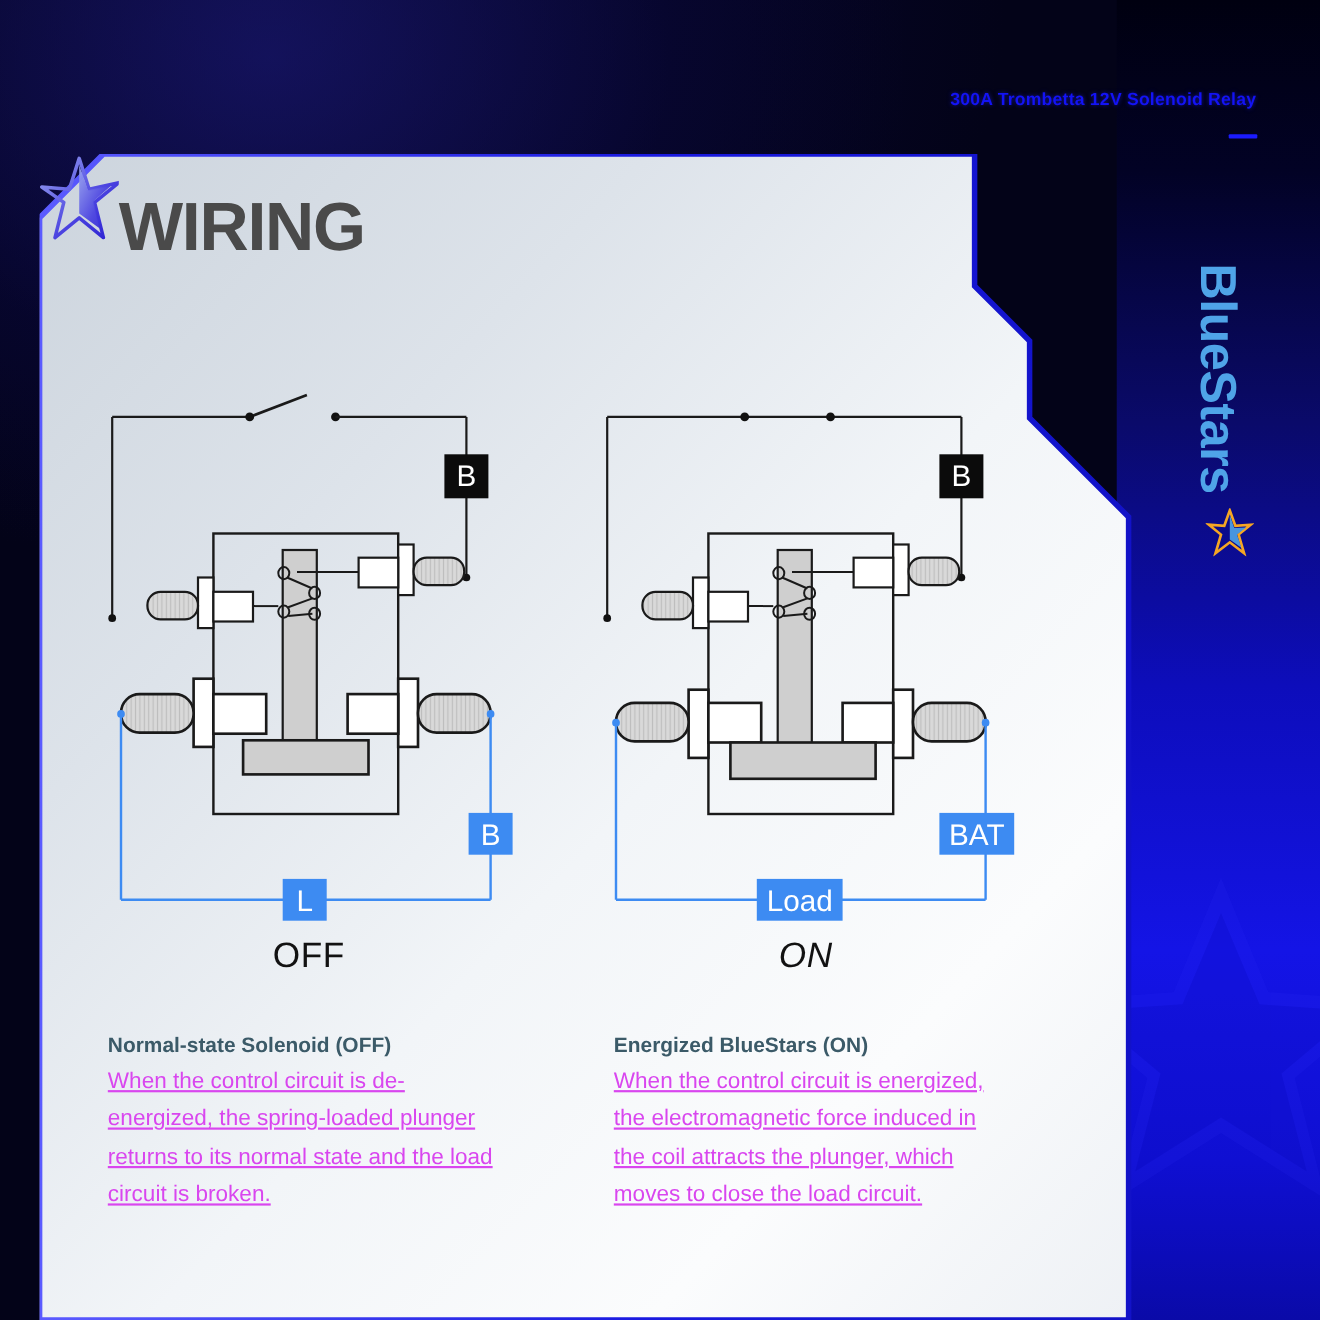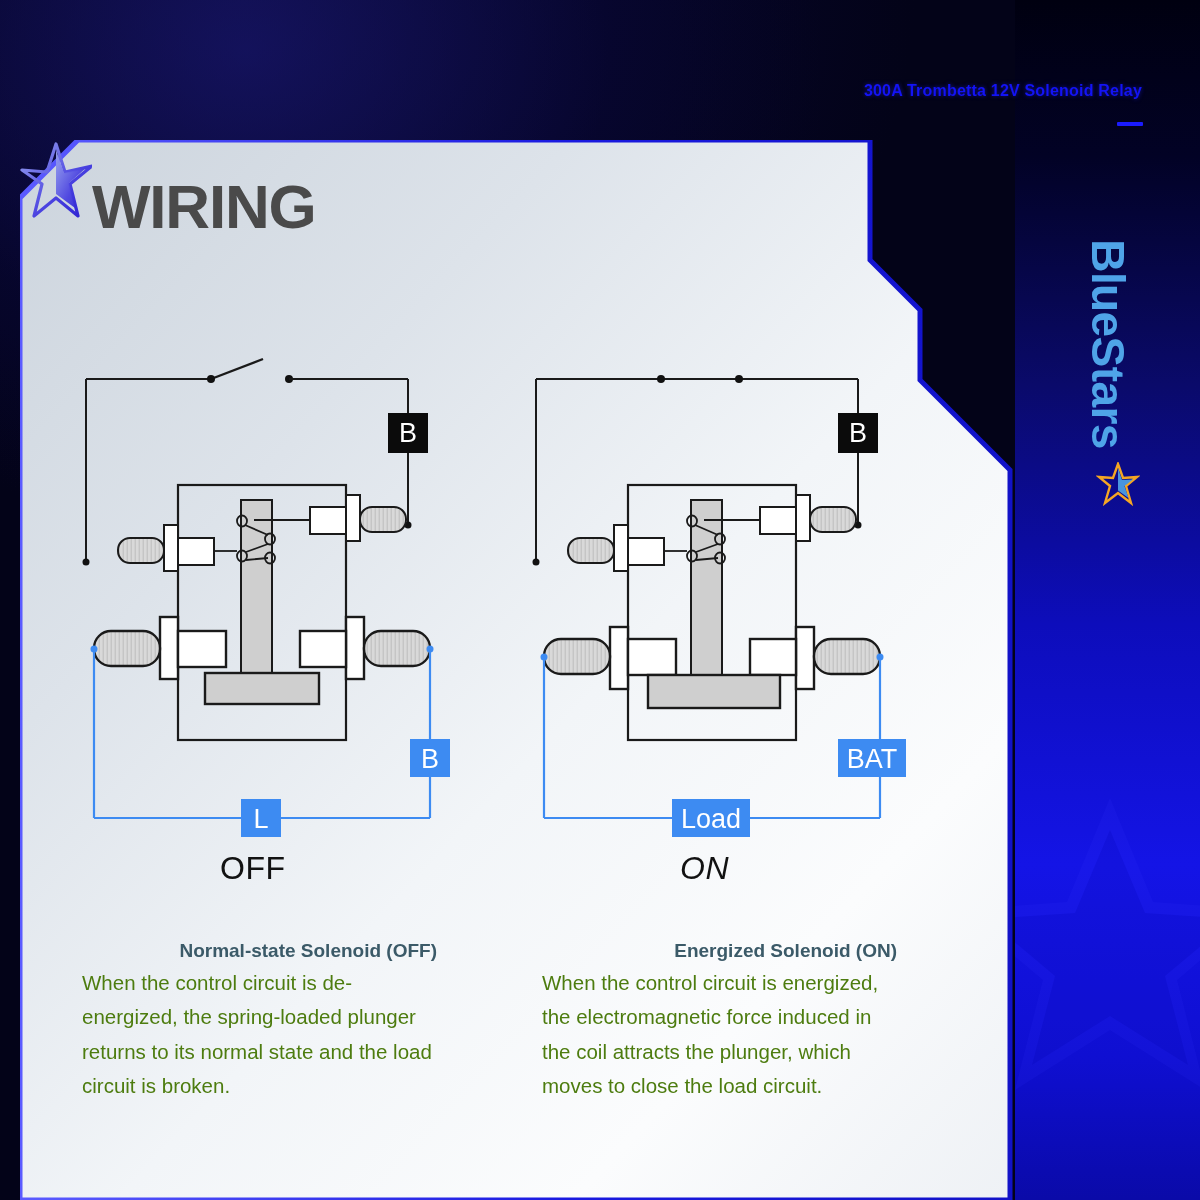--- a/index.html
+++ b/index.html
@@ -68,21 +68,21 @@
     transform:rotate(90deg);
     transform-origin:center center;
     font-size:46px; font-weight:bold; letter-spacing:-.6px;
     color:#4fa4e8; white-space:nowrap; text-align:center;
     line-height:60px;
   }
   #logo-star{ position:absolute; left:18px; top:282px; width:44px; height:44px;}
 
   
   #panel{
-    position:absolute; left:20px; top:140px;
+    position:absolute; left:36px; top:140px;
     width:1000px; height:1060px;
   }
   #panel svg{ position:absolute; inset:0; }
   #panel-content{
     position:absolute; inset:0;
   }
 
   
   #title{
     position:absolute; left:72px; top:37px;
@@ -92,34 +92,34 @@
   #title-star{ position:absolute; left:412px; top:73px; width:72px; height:80px;}
 
   
   .diagram-col{ position:absolute; top:215px; width:430px; height:520px;}
   #col-off{ left:58px; }
   #col-on{  left:508px; }
   .diagram-col svg{ position:absolute; inset:0; width:430px; height:520px;}
 
   .state-label{
     position:absolute; top:710px;
-    font-size:32px; color:#121212; letter-spacing:.5px;
+    font-size:32px; color:#121212; letter-spacing:.5px;margin-left:12px;
   }
   #label-off{ left:200px; }
   #label-on{  left:660px;font-style:italic; }
 
   
   .caption{ position:absolute; top:800px; width:355px; }
   #cap-off{ left:62px; }
   #cap-on{  left:522px; }
   .cap-head{
-    font-size:19px; font-weight:bold; color:#3b5a68; margin-bottom:4px;text-align:right;
+    font-size:19px; font-weight:bold; color:#3b5a68; margin-bottom:4px;
   }
   .cap-body{
-    font-size:20.5px; line-height:1.68; color:#4d7c0f;
+    font-size:20.5px; line-height:1.68; color:#d946ef;text-decoration:underline;
   }
 
   
 </style>
 </head>
 <body>
 
 <div id="bg-dark"></div>
 <div id="bg-topglow"></div>
 
@@ -320,18 +320,18 @@
     </div>
 
     <div class="state-label" id="label-off">OFF</div>
     <div class="state-label" id="label-on">ON</div>
 
     <div class="caption" id="cap-off">
       <div class="cap-head">Normal-state Solenoid (OFF)</div>
       <div class="cap-body">When the control circuit is de-energized, the spring-loaded plunger returns to its normal state and the load circuit is broken.</div>
     </div>
     <div class="caption" id="cap-on">
-      <div class="cap-head">Energized Solenoid (ON)</div>
+      <div class="cap-head">Energized BlueStars (ON)</div>
       <div class="cap-body">When the control circuit is energized, the electromagnetic force induced in the coil attracts the plunger, which moves to close the load circuit.</div>
     </div>
 
   </div>
 </div>
 
 </body></html>

